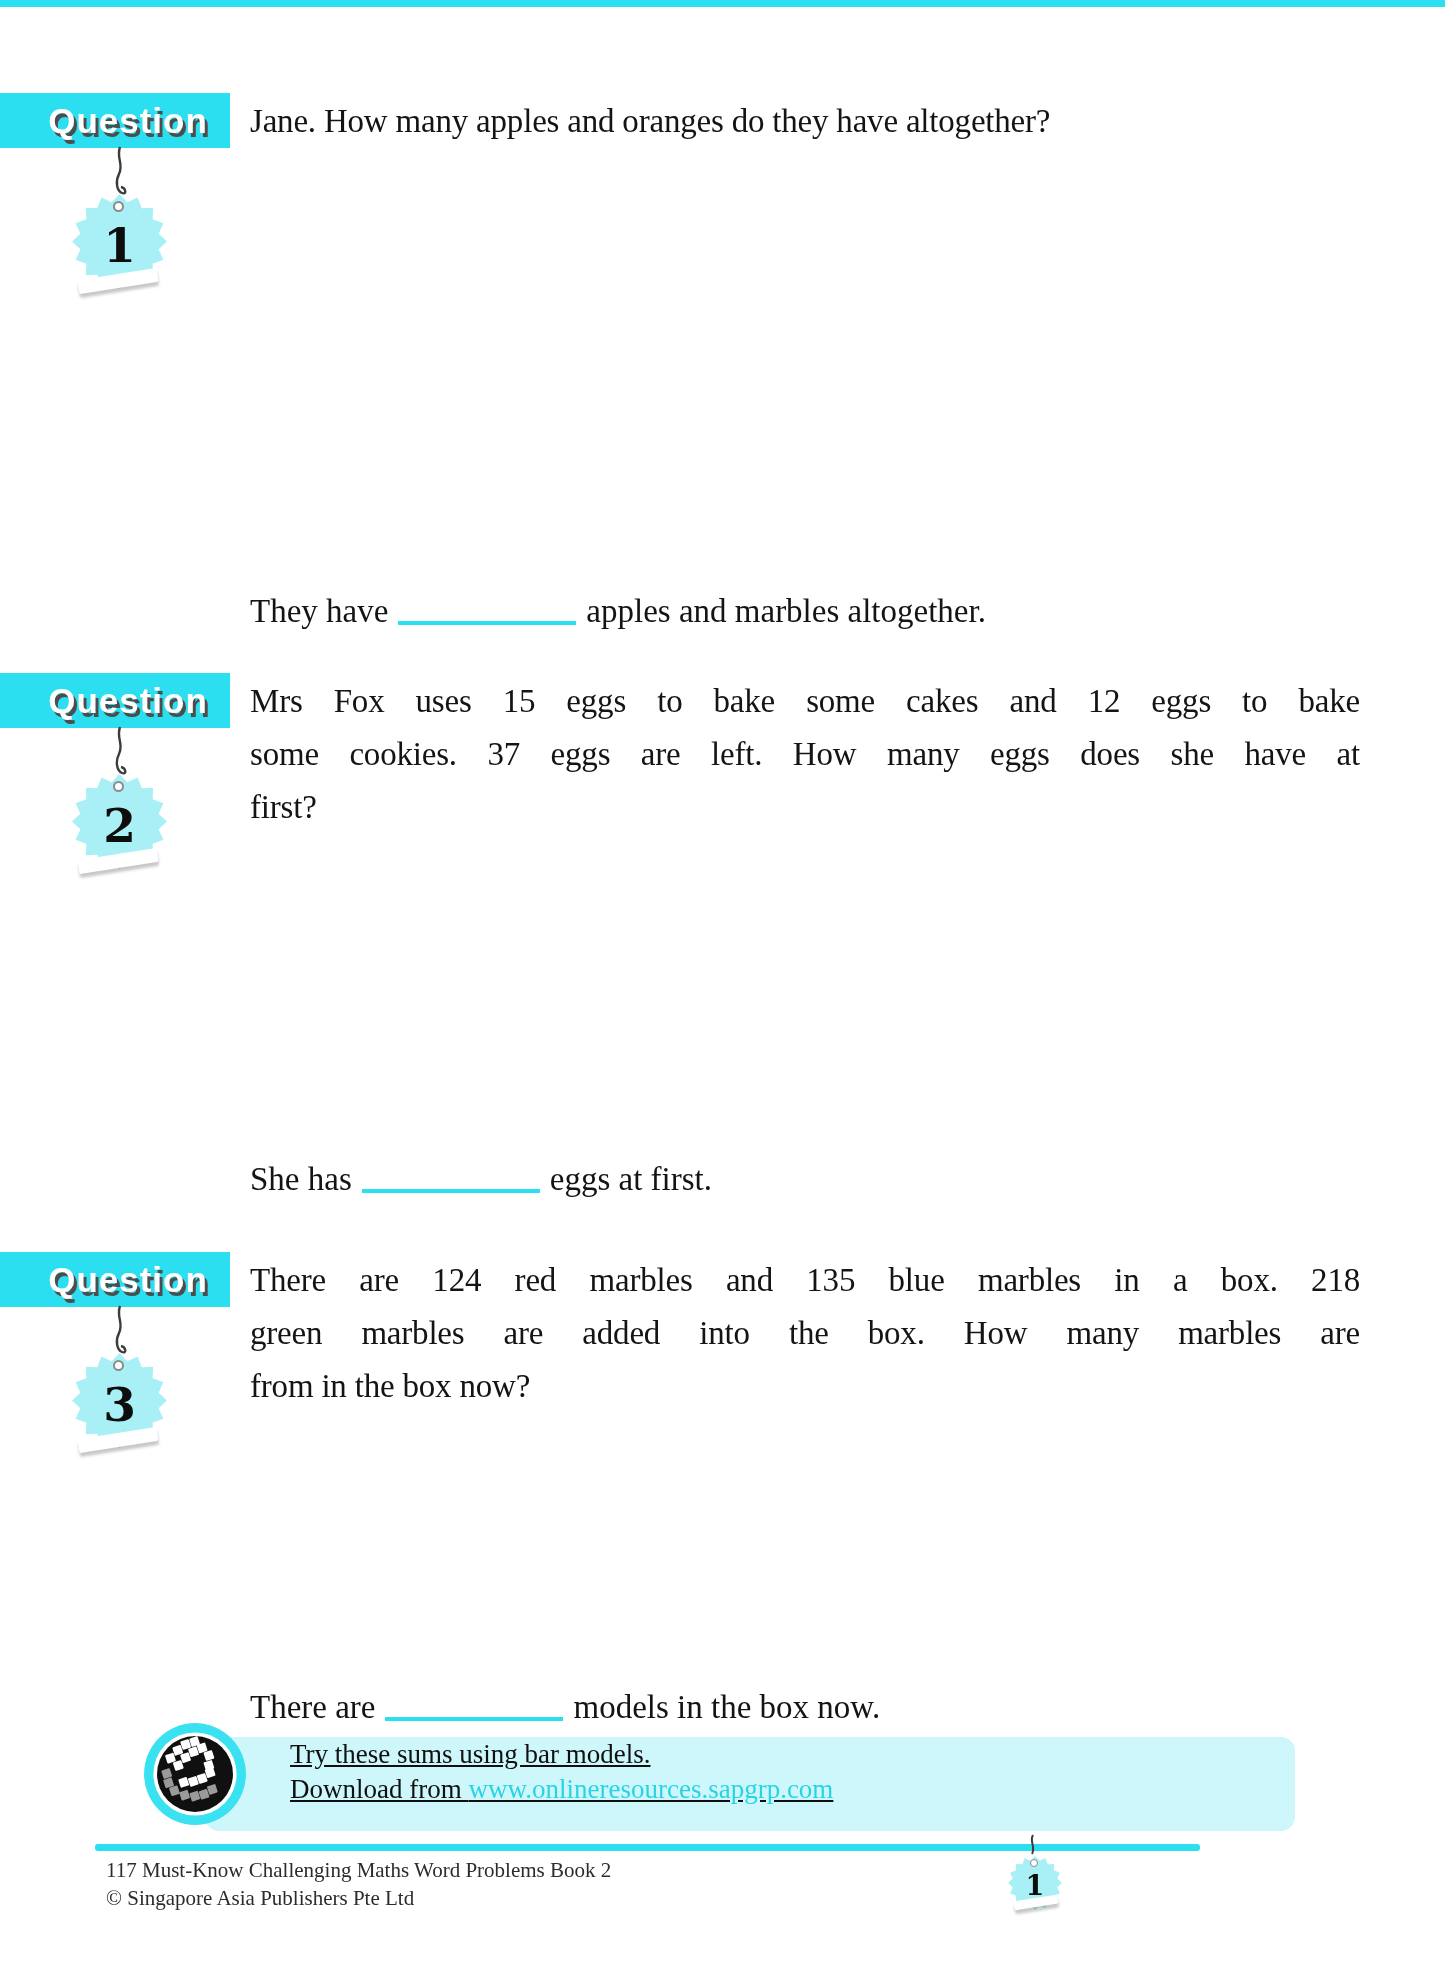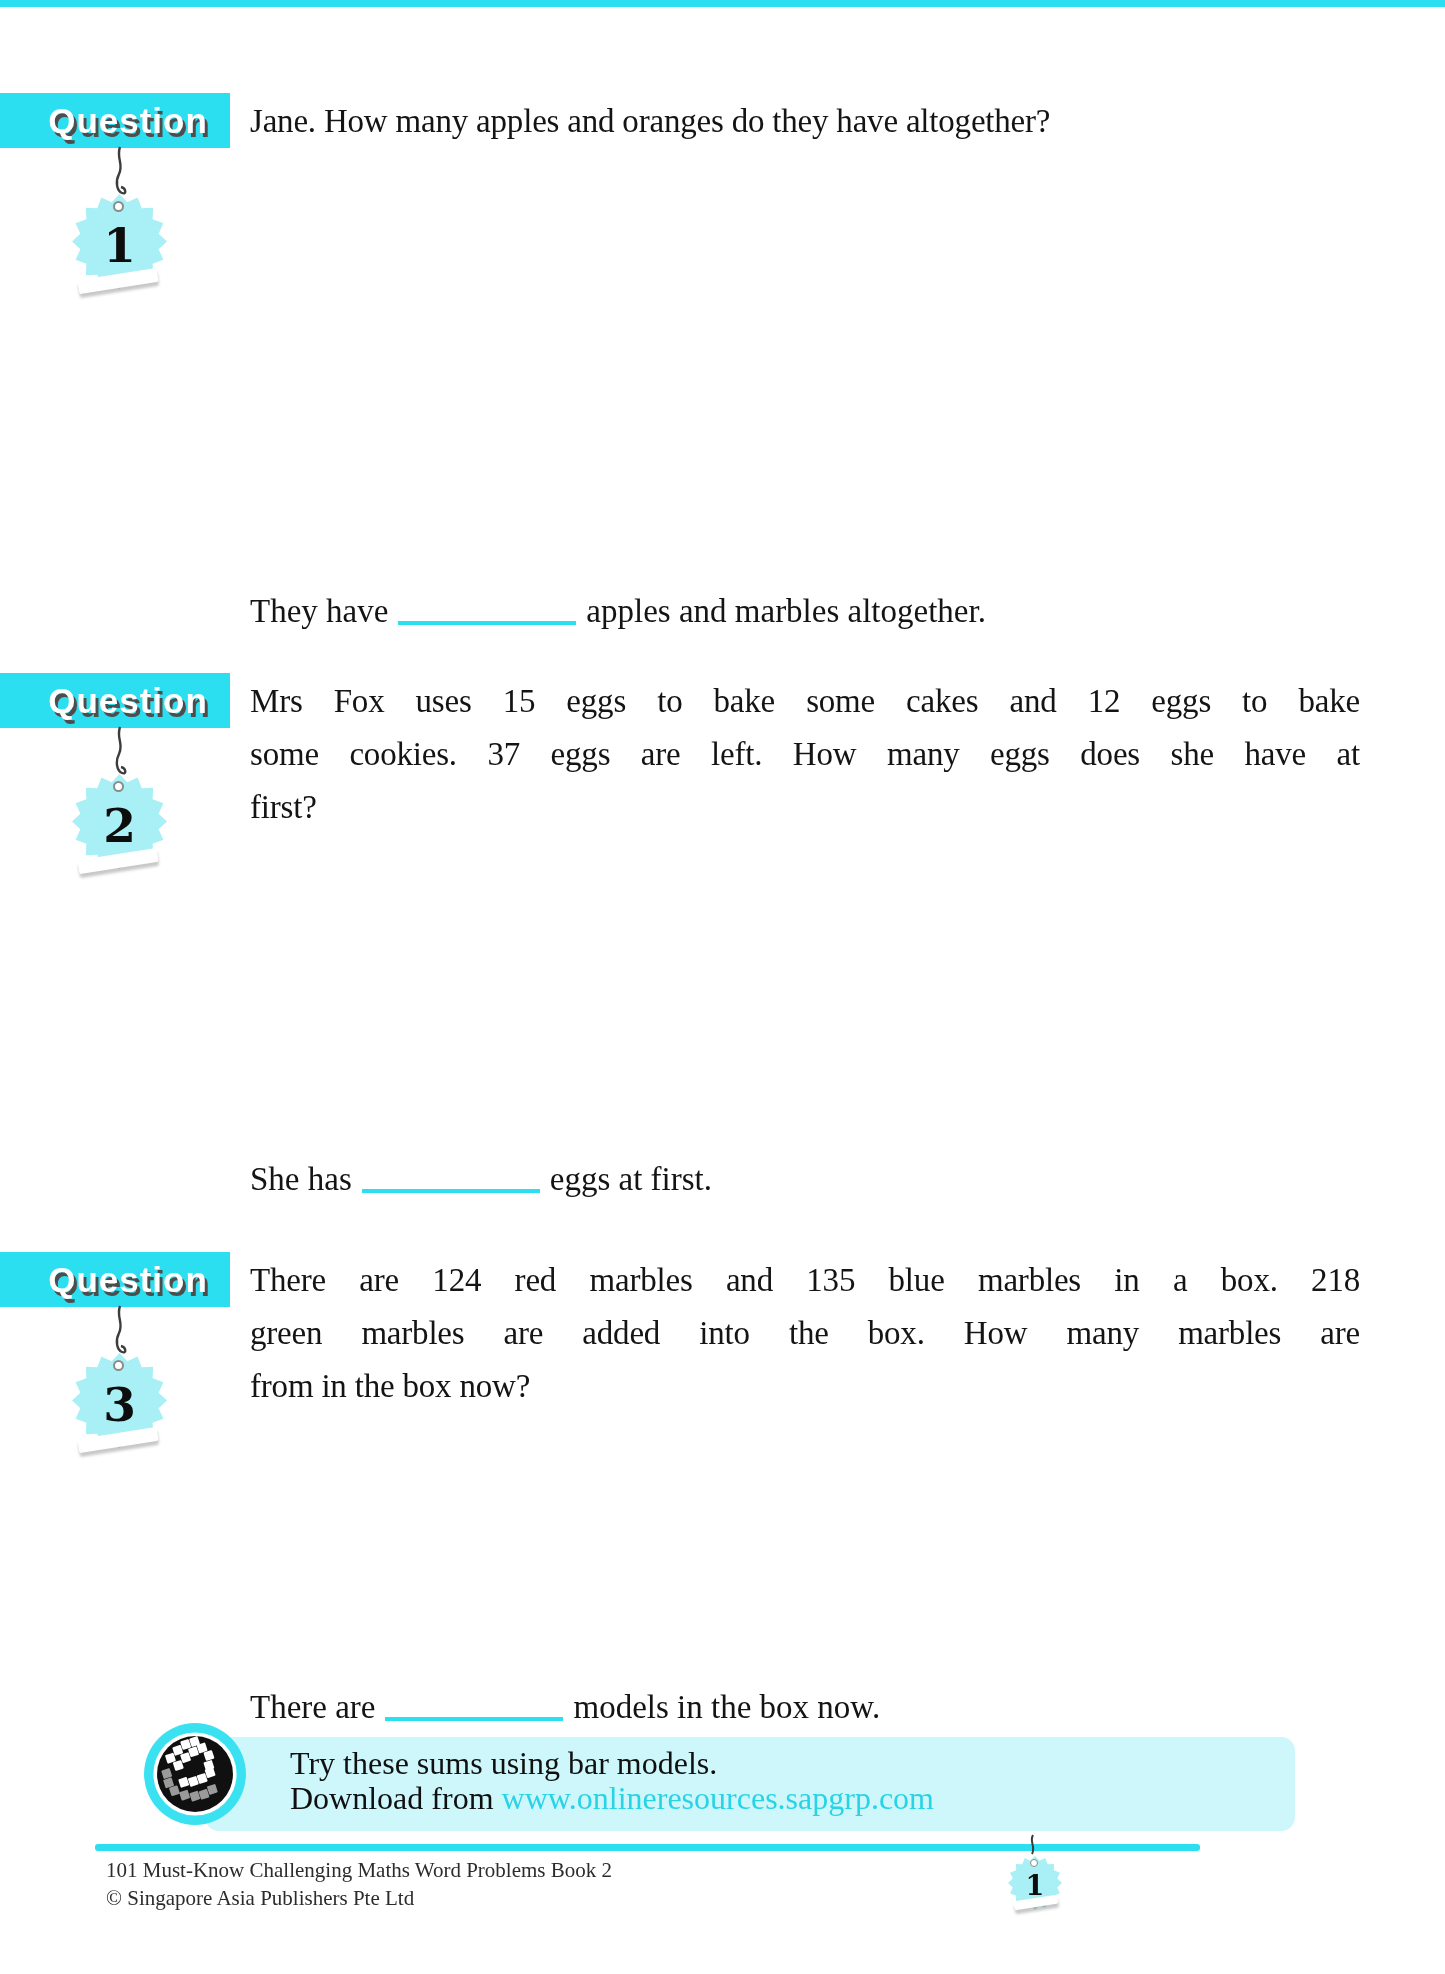--- a/index.html
+++ b/index.html
@@ -36,22 +36,22 @@
          letter-spacing:-0.2px;}
   .qline{text-align:justify;}
   .qline.fill{text-align-last:justify;}
 
   .answer{position:absolute;left:250px;width:1110px;font-size:33px;line-height:44px;white-space:nowrap;}
   .blank{display:inline-block;width:178px;border-bottom:4px solid var(--blank);
          transform:translateY(3px);margin:0 10px;}
 
   
   .infobox{position:absolute;left:205px;top:1737px;width:1090px;height:94px;background:var(--infobg);
-           border-radius:14px;box-sizing:border-box;padding:9px 0 0 85px;
-           font-size:32px;line-height:35px;color:#101010;}
+           border-radius:14px;box-sizing:border-box;padding:0 0 0 85px;
+           font-size:27px;line-height:35px;color:#101010;text-decoration:underline;}
   .infobox .link{color:var(--link);}
   .res-icon{position:absolute;left:143px;top:1722px;width:104px;height:104px;}
 
   
   .divider{position:absolute;left:95px;top:1844px;width:1105px;height:7px;background:var(--banner);border-radius:3px;}
   .footer{position:absolute;left:106px;top:1856px;font-size:21px;line-height:28px;color:#2c2c2c;}
 
   
   .pagetag{position:absolute;left:1000px;top:1834px;width:70px;height:82px;}
   .pagetag .hook{position:absolute;left:24px;top:0;}
@@ -156,21 +156,21 @@
       <rect x="22" y="55" width="8.5" height="8.5" rx="1" fill="#9a9a9a"></rect>
       <rect x="30" y="62" width="8.5" height="8.5" rx="1" fill="#9a9a9a"></rect>
       <rect x="39" y="66" width="8.5" height="8.5" rx="1" fill="#9a9a9a"></rect>
       <rect x="48" y="67" width="8.5" height="8.5" rx="1" fill="#9a9a9a"></rect>
       <rect x="57" y="65" width="8.5" height="8.5" rx="1" fill="#9a9a9a"></rect>
     </g>
   </svg>
 
   <div class="divider"></div>
   <div class="footer">
-    <div>101 Must-Know Challenging Maths Word Problems Book 2</div>
+    <div>117 Must-Know Challenging Maths Word Problems Book 2</div>
     <div>© Singapore Asia Publishers Pte Ltd</div>
   </div>
 
   <div class="pagetag">
     <svg class="hook" width="18" height="24" viewBox="0 0 18 24">
       <path d="M9 1 C5 8 12 12 8 20" fill="none" stroke="#3c3c3c" stroke-width="2"></path>
     </svg>
     <div class="seal"></div>
     <div class="fold"></div>
     <div class="tag-num">1</div>

